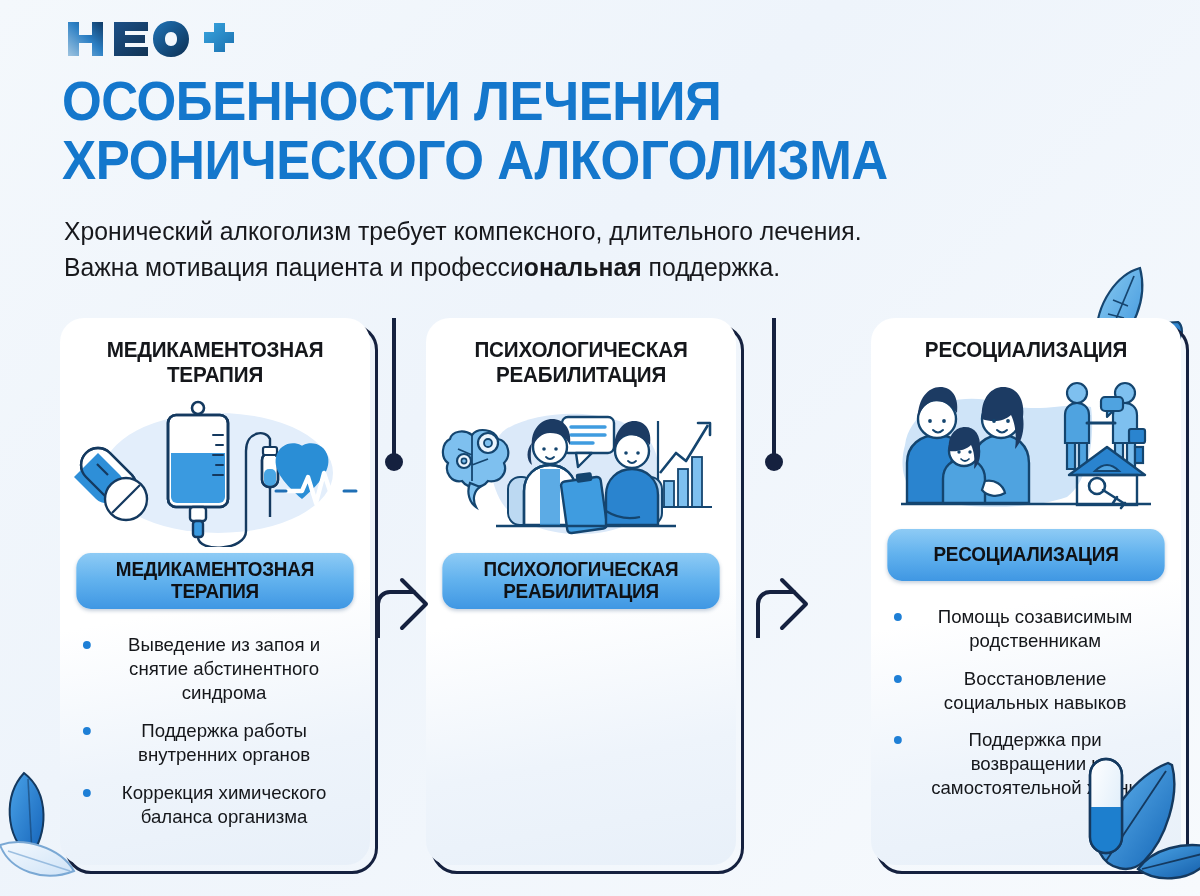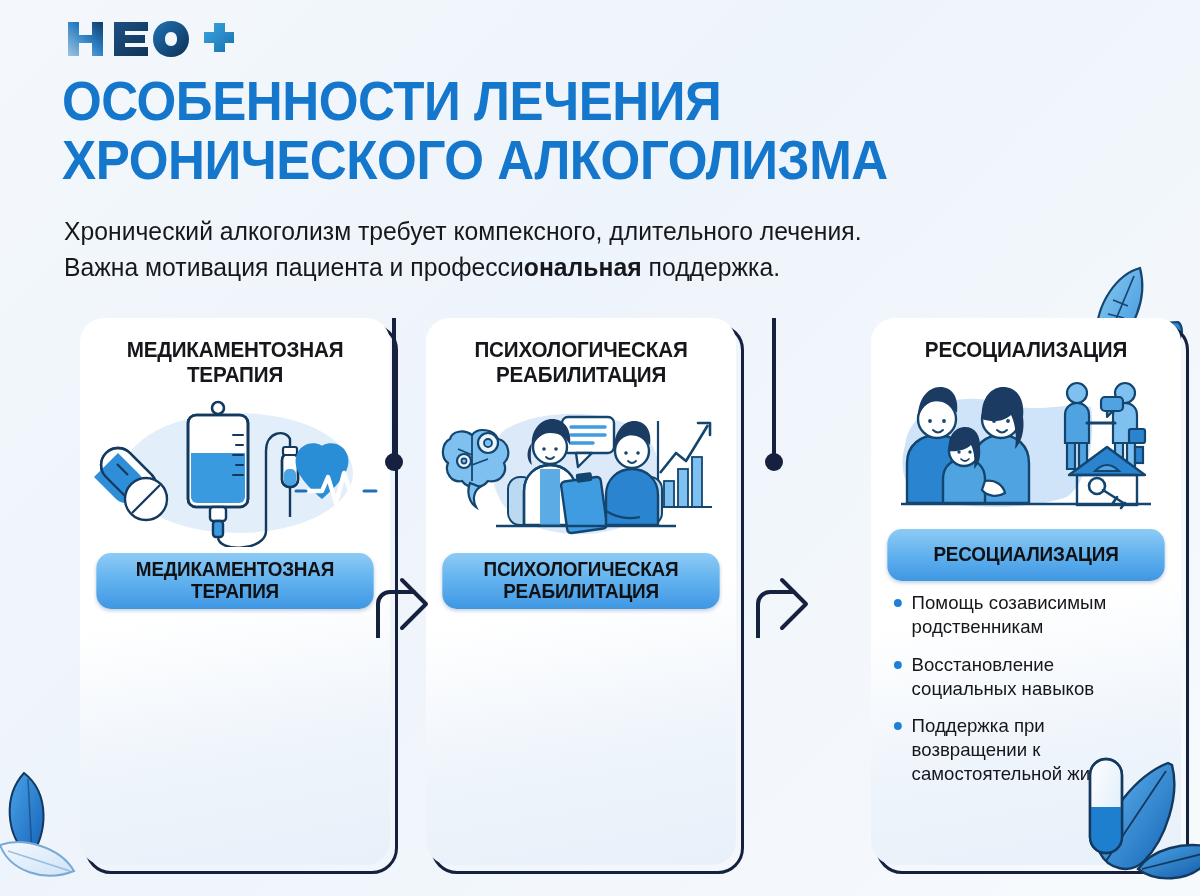--- a/index.html
+++ b/index.html
@@ -60,21 +60,21 @@
     font-family: "Liberation Sans Narrow", "Liberation Sans", sans-serif;
     transform: scaleX(0.97);
     transform-origin: left top;
   }
   #subtitle b { font-weight: 700; }
 
   
   #cards { position: absolute; left: 0; top: 318px; width: 1200px; height: 560px; }
 
   .card-wrap { position: absolute; top: 0; width: 318px; height: 556px; }
-  #card-wrap-0 { left: 80px; }
+  #card-wrap-0 { left: 60px; }
   #card-wrap-1 { left: 426px; }
   #card-wrap-2 { left: 871px; }
 
   
   .card-frame {
     position: absolute;
     left: 5px; top: 6px;
     width: 313px; height: 550px;
     border: 3px solid #15213f;
     border-radius: 26px;
@@ -130,24 +130,25 @@
     line-height: 1.12;
     font-weight: 700;
     color: #0f1115;
     letter-spacing: -0.2px;
     padding: 6px 8px;
     font-family: "Liberation Sans Narrow", "Liberation Sans", sans-serif;
     transform: scaleX(0.97);
   }
 
   .card-bullets {
-    margin-top: 10px;
+    margin-top: 24px;
     width: 276px;
     padding-left: 4px;
     list-style: none;
+    text-align: center;
   }
   .card-bullets li {
     position: relative;
     padding-left: 20px;
     margin-bottom: 14px;
     font-size: 19px;
     line-height: 1.26;
     color: #15171b;
     font-family: "Liberation Sans Narrow", "Liberation Sans", sans-serif;
     transform: scaleX(0.98);
@@ -307,20 +308,25 @@
           <g>
             <path d="M262 48 c-9 -12 -28 -10 -32 6 c-3 14 10 28 26 42 c16 -14 29 -28 26 -42 c-4 -16 -23 -18 -32 -6 Z" transform="translate(-24,8)" fill="#2a8ed6"></path>
             <path d="M216 96 h16 l6 -14 l8 26 l8 -30 l6 18 h24" fill="none" stroke="#ffffff" stroke-width="4.4" stroke-linejoin="round" stroke-linecap="round"></path>
             <path d="M216 96 h-10 M274 96 h12" stroke="#1f6fb5" stroke-width="3" stroke-linecap="round"></path>
           </g>
         </svg>
       </div>
 
       <div class="card-badge">МЕДИКАМЕНТОЗНАЯ ТЕРАПИЯ</div>
 
+      <ul class="card-bullets">
+        <li>Выведение из запоя и снятие абстинентного синдрома</li>
+        <li>Поддержка работы внутренних органов</li>
+        <li>Коррекция химического баланса организма</li>
+      </ul>
     </div>
   </div>
 
   <div class="card-wrap" id="card-wrap-1">
     <div class="card-frame"></div>
     <div class="card">
       <div class="card-title">ПСИХОЛОГИЧЕСКАЯ РЕАБИЛИТАЦИЯ</div>
 
       <div class="card-art">
         <svg viewBox="0 0 290 152">

